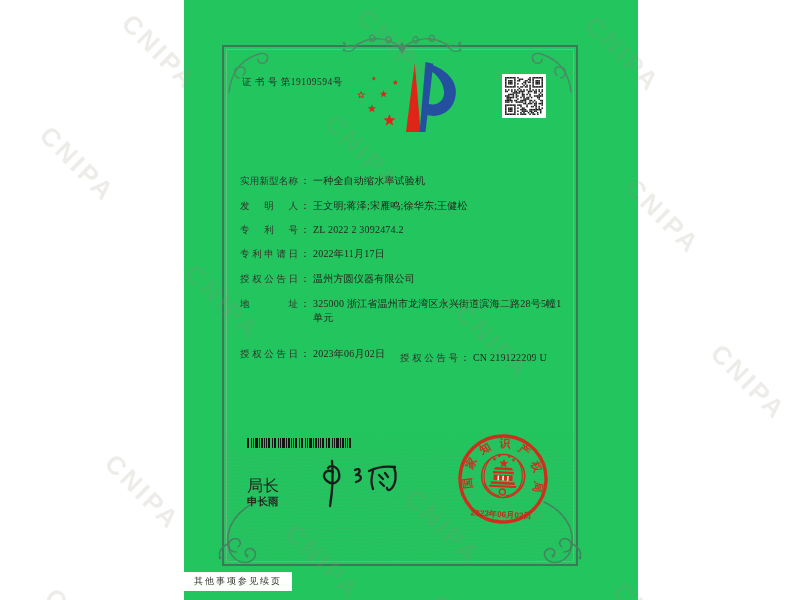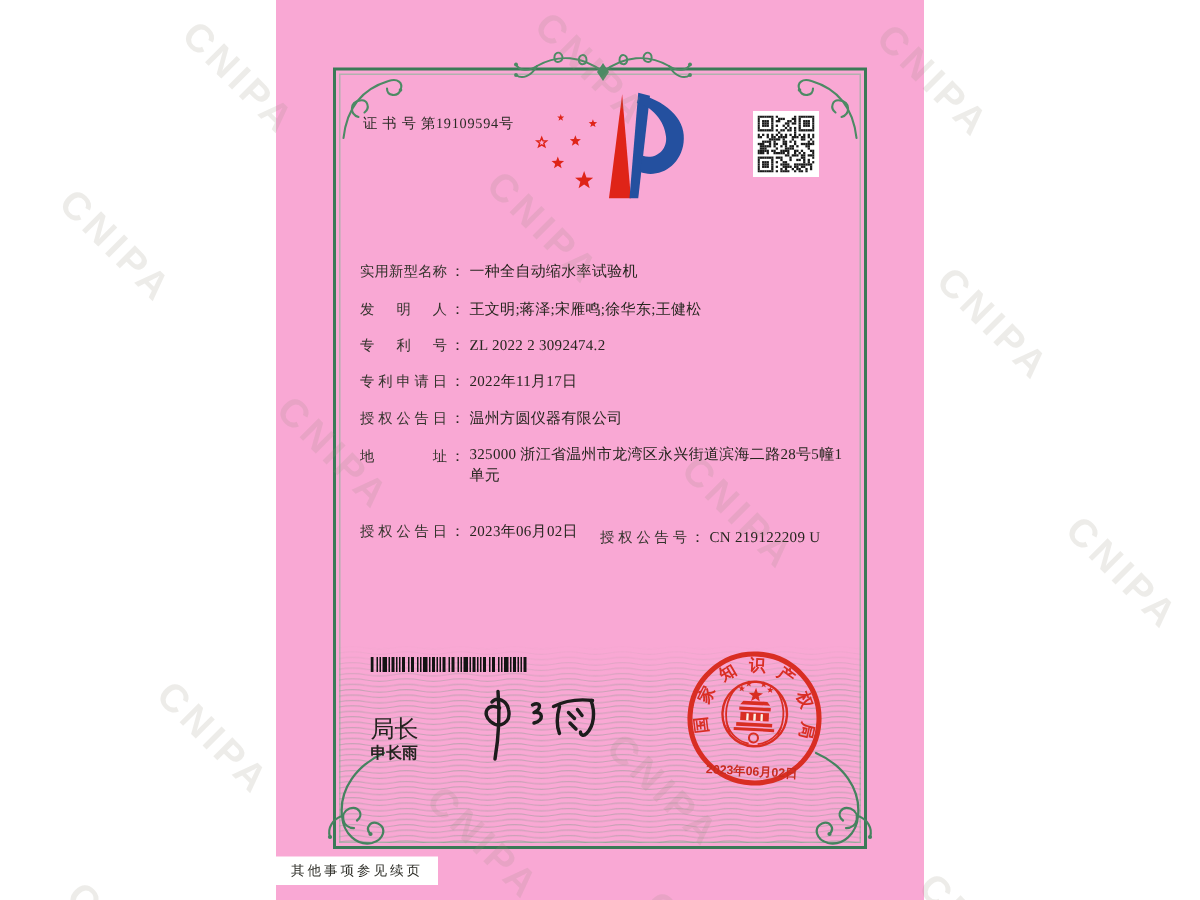--- a/index.html
+++ b/index.html
@@ -1,18 +1,18 @@
 <!DOCTYPE html>
 <html><head>
 <meta charset="utf-8">
 <style>
   html,body{margin:0;padding:0;}
   body{width:800px;height:600px;position:relative;background:#ffffff;overflow:hidden;
        font-family:"Liberation Serif","DejaVu Serif",serif;}
-  .paper{position:absolute;left:184px;top:0;width:432px;height:600px;background:#f9a8d4;}
+  .paper{position:absolute;left:184px;top:0;width:432px;height:600px;background:#22c55e;padding-left:22px;}
   .frame{position:absolute;left:38px;top:45px;width:356px;height:521px;
          border:2px solid #3a7a57;box-sizing:border-box;}
   .frame-inner{position:absolute;inset:2px;border:1px solid rgba(138,181,154,.65);}
   .waves{position:absolute;left:2px;top:383px;width:348px;height:132px;
          -webkit-mask-image:linear-gradient(180deg,transparent 0,#000 22%,#000 100%);
          mask-image:linear-gradient(180deg,transparent 0,#000 22%,#000 100%);}
   .orn{position:absolute;pointer-events:none;}
   .certno{position:absolute;left:58px;top:76px;font-size:9.5px;letter-spacing:.5px;color:#2b2b26;}
   .logo{position:absolute;left:161px;top:58px;}
   .qr{position:absolute;left:318px;top:74px;width:44px;height:44px;background:#fff;}

